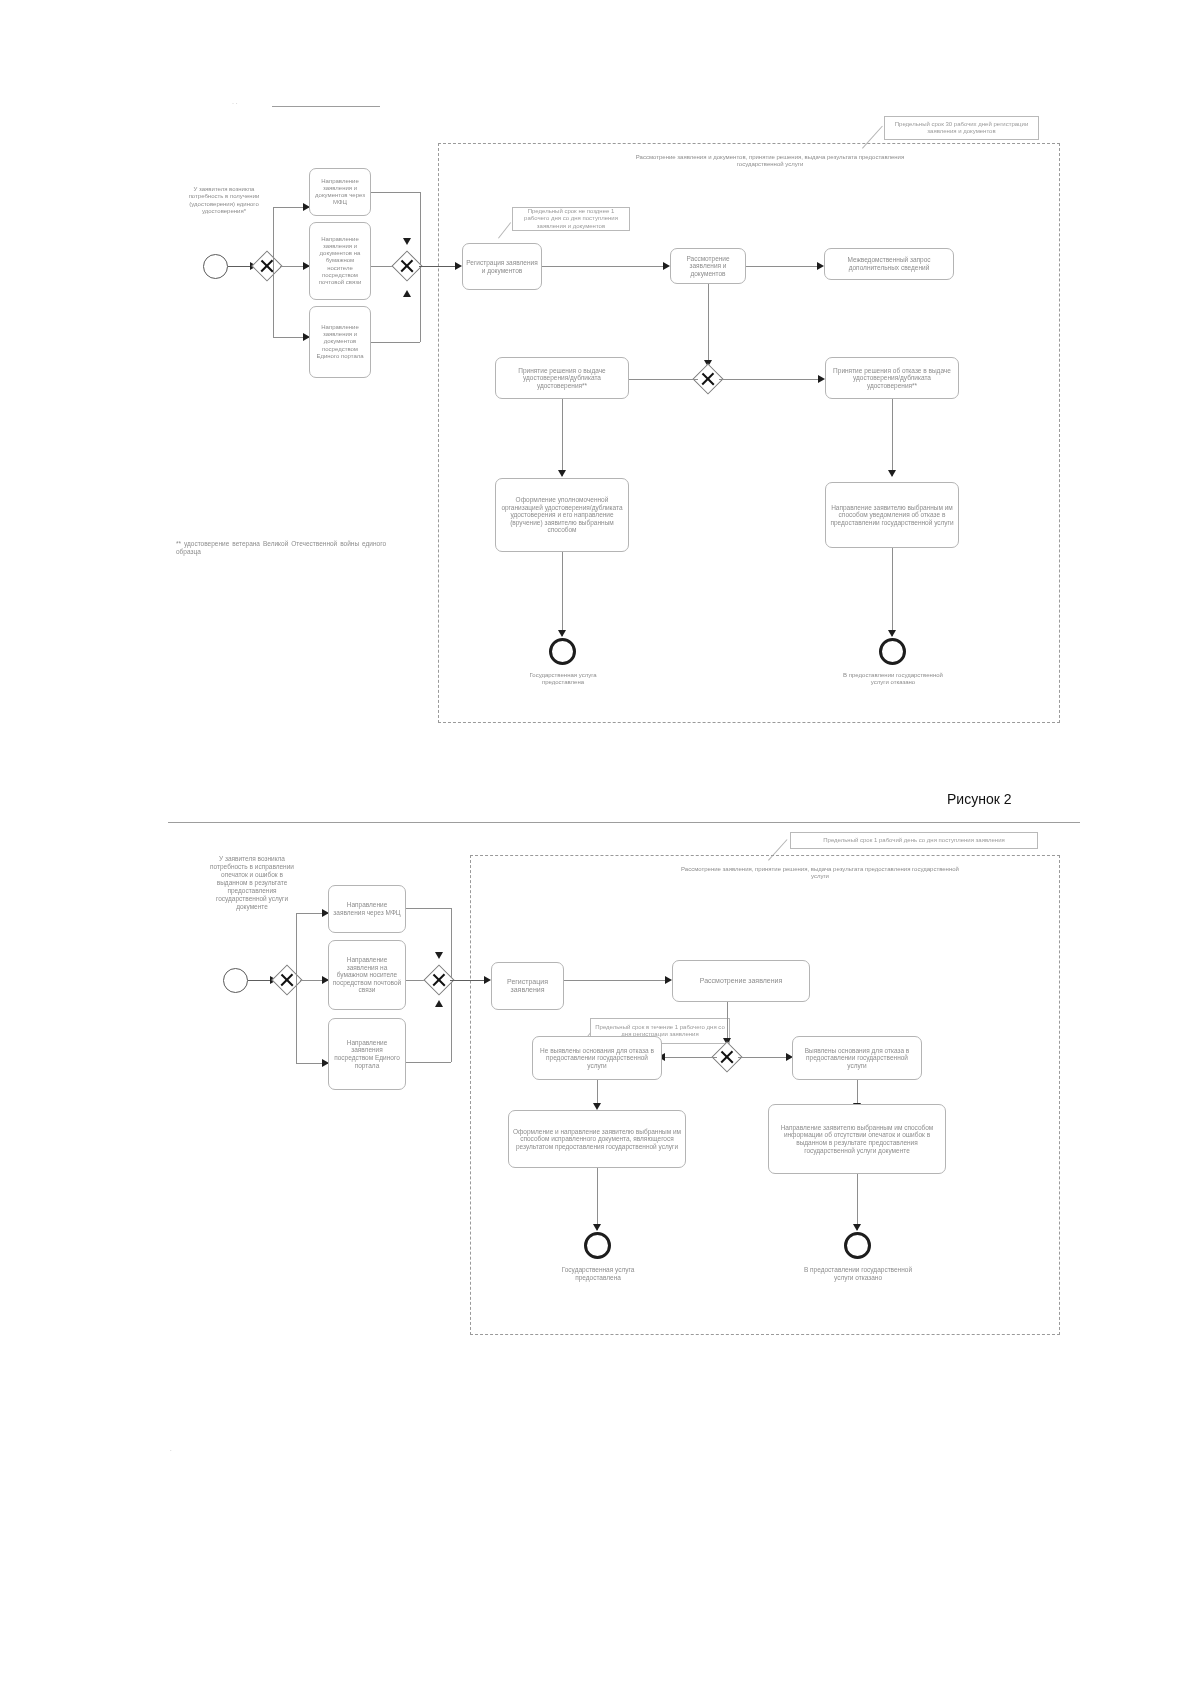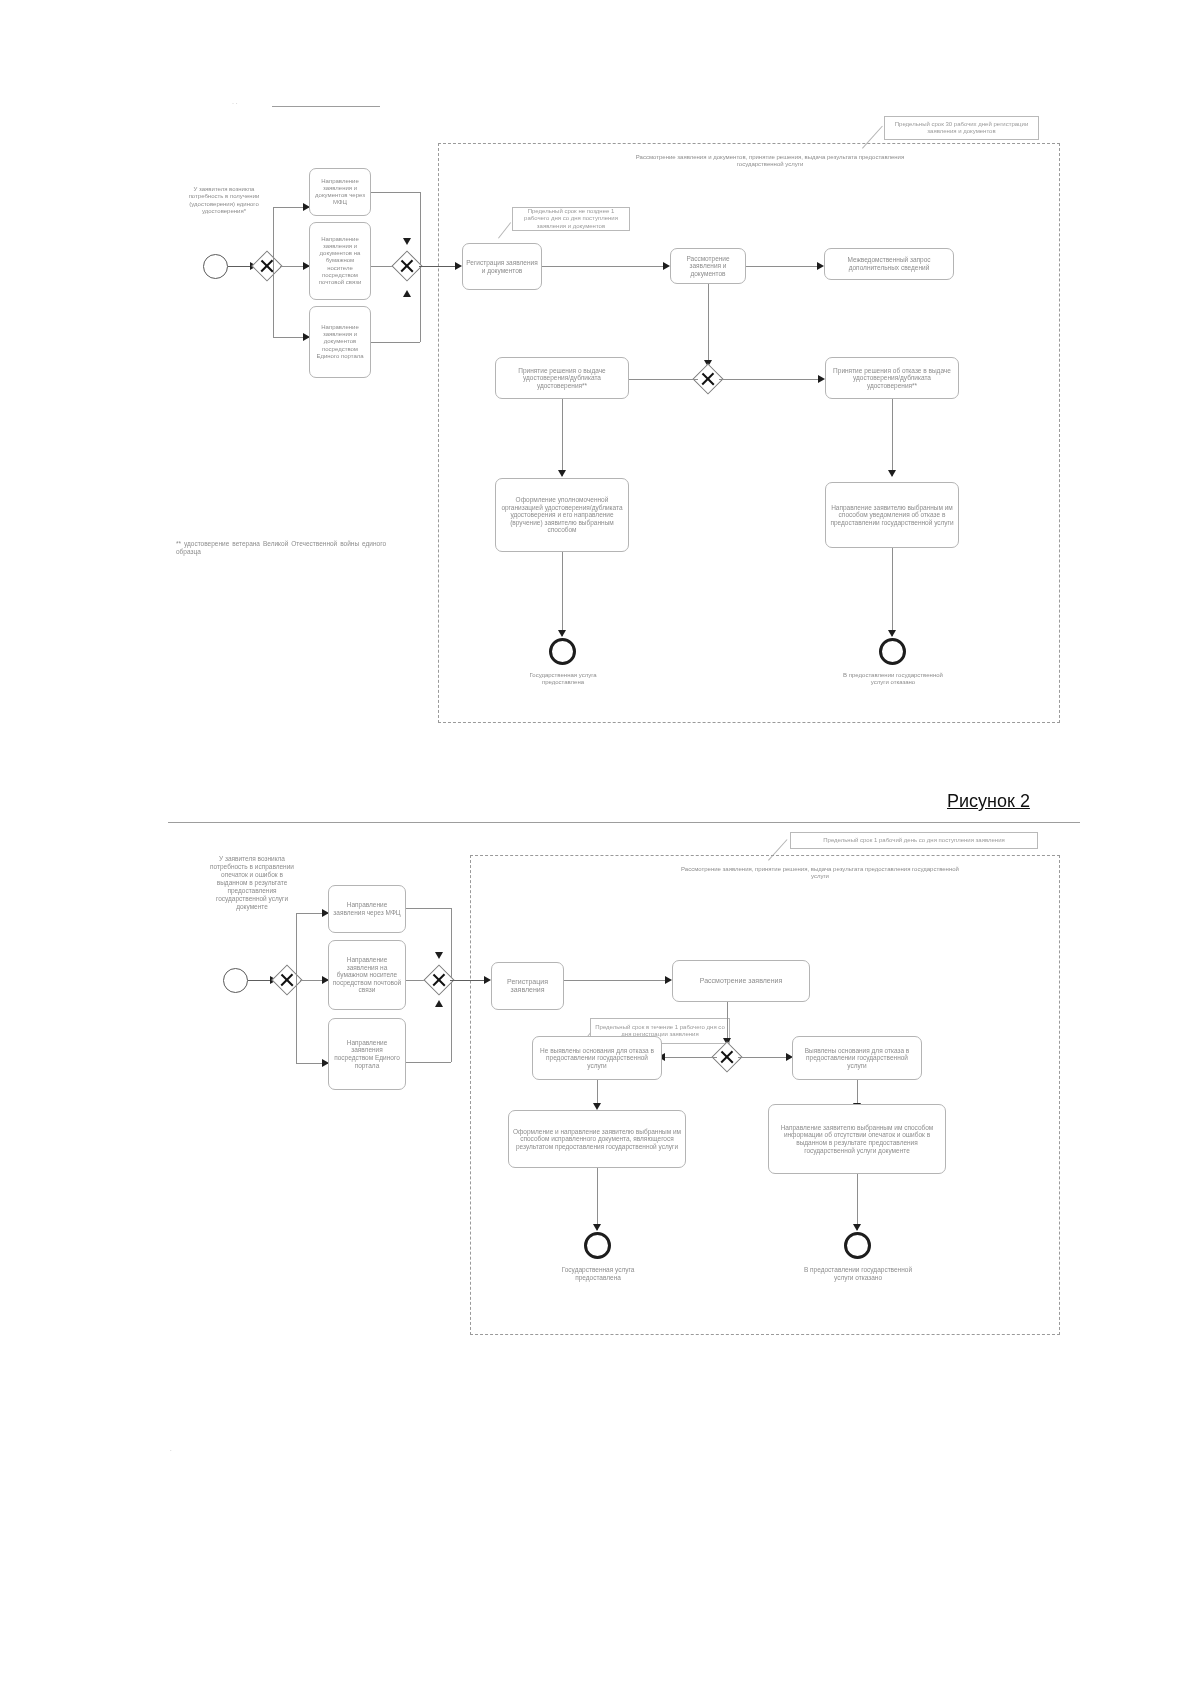--- a/index.html
+++ b/index.html
@@ -59,21 +59,21 @@
   .ln.h{height:1px;}
   .ln.v{width:1px;}
   .ln.dk{background:#5d5d5d;}
   .arw{position:absolute;width:0;height:0;}
   .arw.r{border-top:4px solid transparent;border-bottom:4px solid transparent;border-left:7px solid #1d1d1d;}
   .arw.l{border-top:4px solid transparent;border-bottom:4px solid transparent;border-right:7px solid #1d1d1d;}
   .arw.d{border-left:4px solid transparent;border-right:4px solid transparent;border-top:7px solid #1d1d1d;}
   .arw.u{border-left:4px solid transparent;border-right:4px solid transparent;border-bottom:7px solid #1d1d1d;}
 
   .freetext{position:absolute;color:#8d8d8d;line-height:1.22;}
-  .fig-caption{position:absolute;color:#111;font-size:18px;text-decoration:underline;}
+  .fig-caption{position:absolute;color:#111;font-size:14px;}
   .rule{position:absolute;background:#9d9d9d;height:1px;}
   .connector{position:absolute;background:#b5b5b5;height:1px;transform-origin:0 0;}
 
   .t6{font-size:6px;}
   .t65{font-size:6.5px;}
   .t7{font-size:7px;}
 </style>
 </head>
 <body>
 

